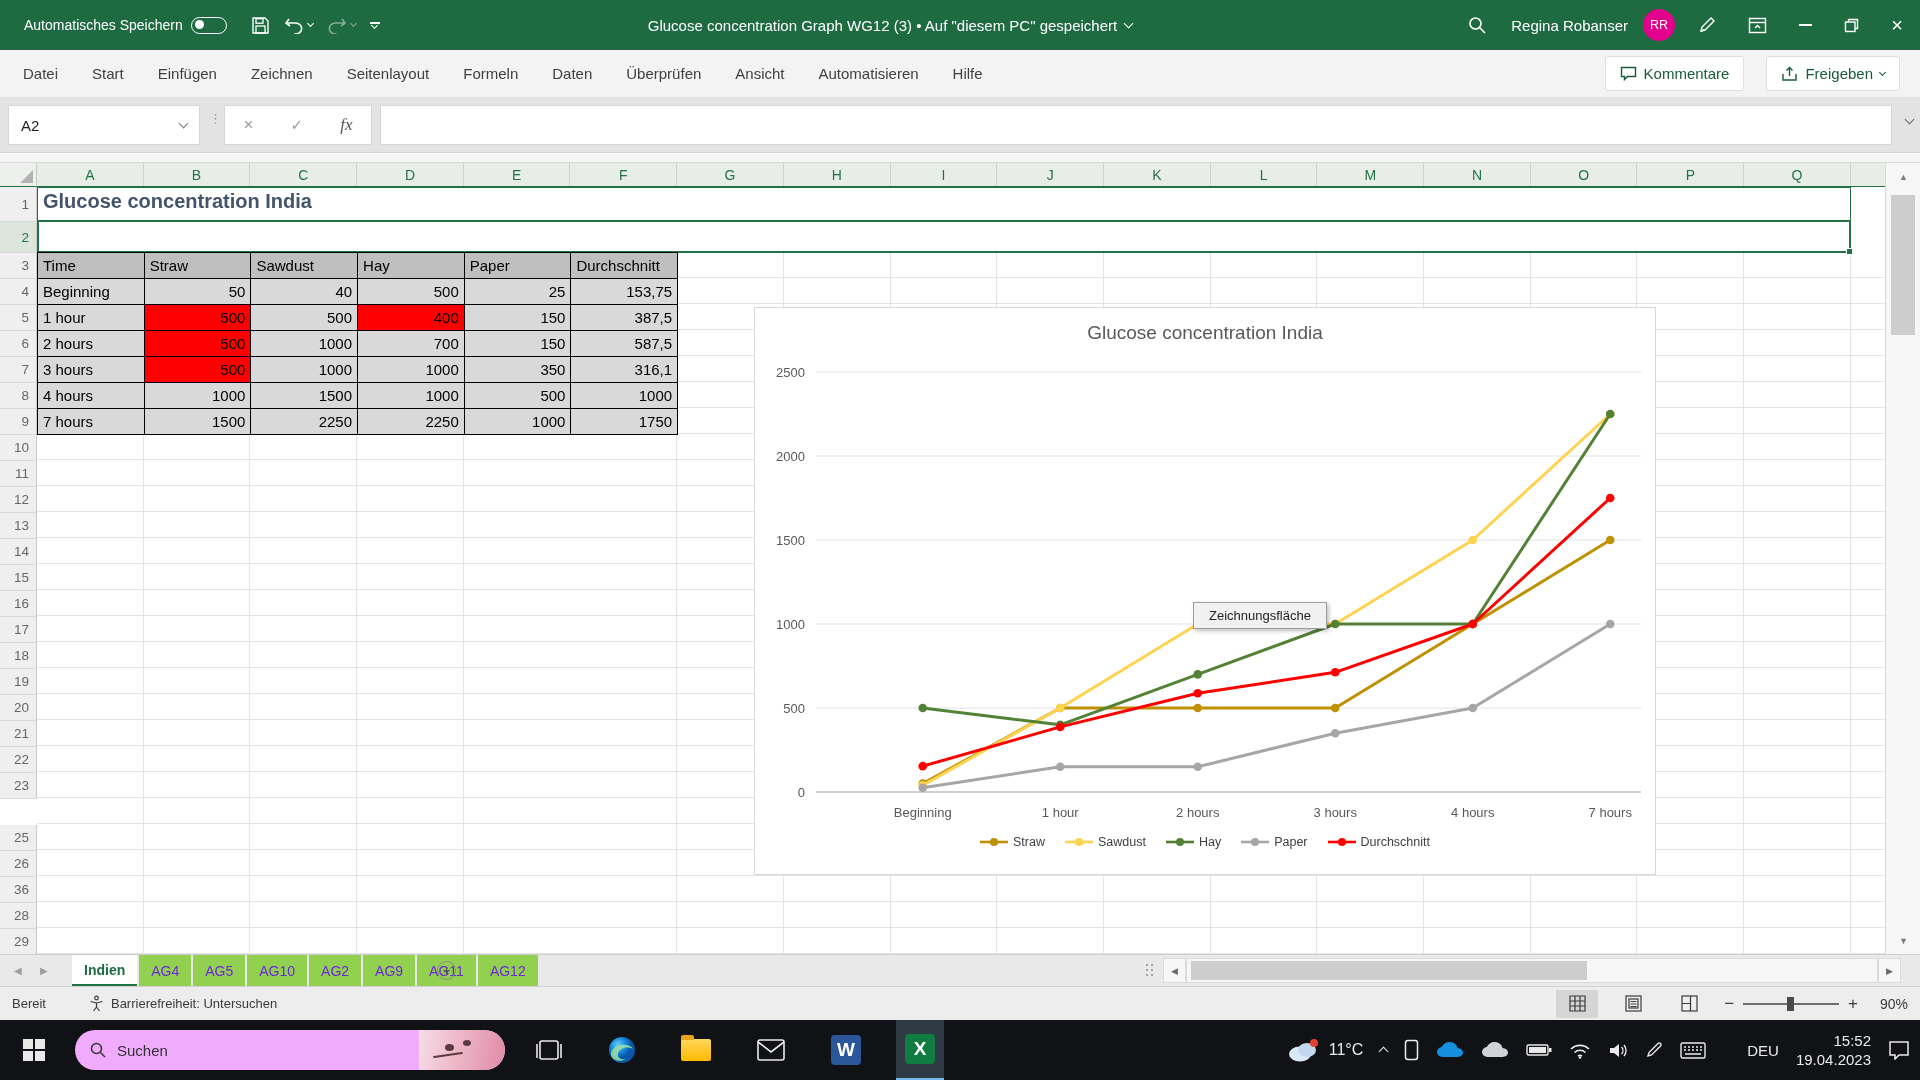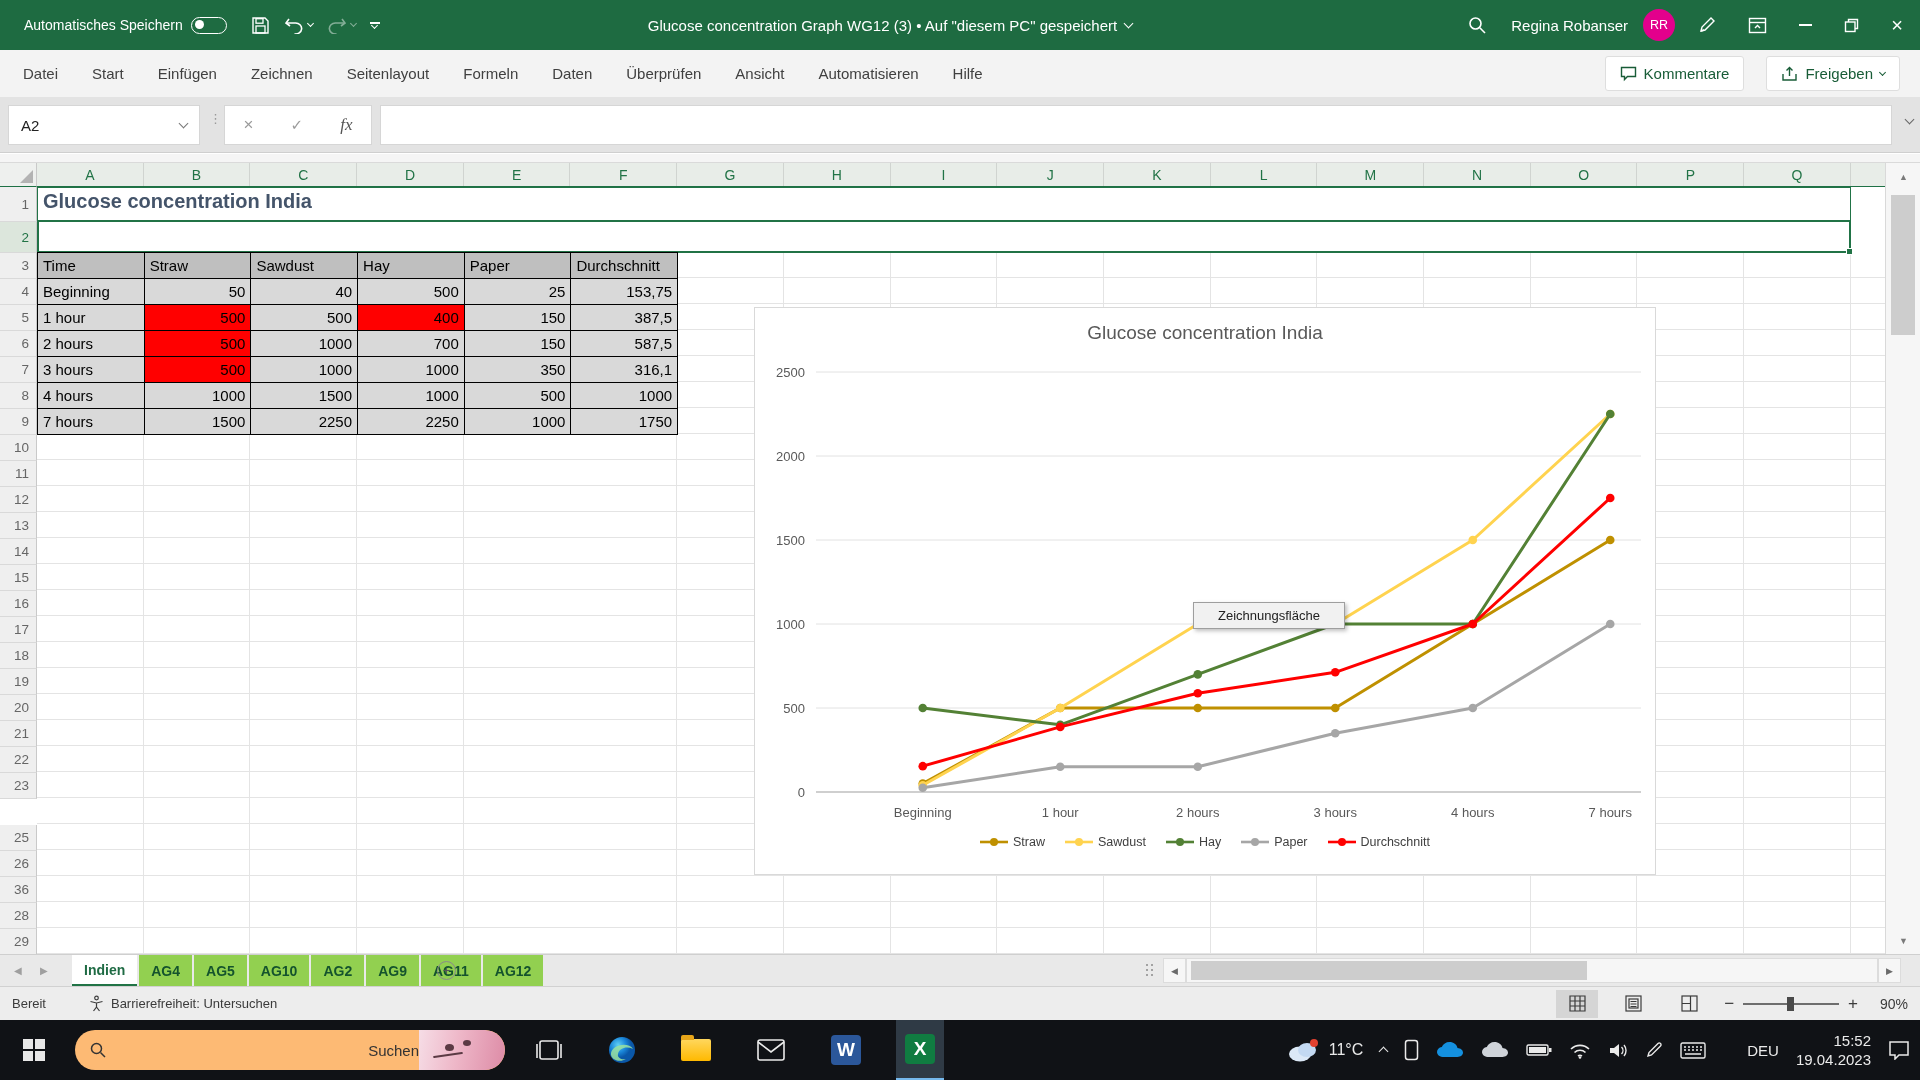--- a/index.html
+++ b/index.html
@@ -66,32 +66,32 @@
   .tcell.head{background:#bfbfbf;}
   .tcell.num{justify-content:flex-end;}
   .tcell.red{background:#ff0000;}
 
   
   #chart{position:absolute;left:754px;top:307px;width:902px;height:568px;background:#fff;border:1px solid #d9d9d9;z-index:5;}
   #chart-title{position:absolute;left:0;top:14px;width:100%;text-align:center;font-size:19px;color:#595959;}
   #chart-svg{position:absolute;left:0;top:0;}
   #chart-legend{position:absolute;left:0;top:527px;width:100%;display:flex;justify-content:center;gap:20px;align-items:center;}
   .lgitem{display:flex;align-items:center;gap:5px;font-size:12.5px;color:#404040;}
-  #plot-tooltip{position:absolute;left:1193px;top:602px;width:152px;height:27px;background:#f1f1f1;border:1px solid #9e9e9e;box-shadow:2px 2px 4px rgba(0,0,0,.25);display:flex;align-items:center;justify-content:center;font-size:13px;color:#222;z-index:9;}
+  #plot-tooltip{position:absolute;left:1193px;top:602px;width:134px;height:27px;background:#f1f1f1;border:1px solid #9e9e9e;box-shadow:2px 2px 4px rgba(0,0,0,.25);display:flex;align-items:center;justify-content:center;font-size:13px;color:#222;z-index:9;}
 
   
   #vscroll{position:absolute;left:1885px;top:163px;width:35px;height:791px;background:#f6f6f6;border-left:1px solid #d9d9d9;}
   .varrow{position:absolute;left:0;width:35px;height:27px;display:flex;align-items:center;justify-content:center;color:#7a7a7a;font-size:9px;}
   #vthumb{position:absolute;left:5px;top:32px;width:24px;height:140px;background:#cdcdcd;}
 
   
   #tabbar{position:absolute;left:0;top:954px;width:1920px;height:32px;background:#e9e9e9;border-top:1px solid #cfcfcf;}
   .tnav{position:absolute;top:0;height:31px;display:flex;align-items:center;color:#9f9f9f;font-size:10px;}
   #sheet-tabs{position:absolute;left:72px;top:0;height:31px;display:flex;gap:2px;align-items:stretch;}
-  .stab{padding:0 12px;display:flex;align-items:center;font-size:14px;background:#92d050;color:#14532d;font-weight:bold;}
+  .stab{padding:0 12px;display:flex;align-items:center;font-size:14px;background:#92d050;color:#6d28d9;}
   .stab.active{background:#fff;color:#1f6b44;font-weight:bold;border-bottom:2.5px solid #217346;}
   #addsheet{position:absolute;left:437px;top:6px;width:19px;height:19px;border:1px solid #8a8a8a;border-radius:50%;color:#555;display:flex;align-items:center;justify-content:center;font-size:13px;}
   #tabdots{position:absolute;left:1146px;top:9px;width:8px;height:14px;}
   #tabdots i{position:absolute;width:2px;height:2px;background:#8a8a8a;border-radius:50%;}
   #hscroll{position:absolute;left:1163px;top:3px;height:25px;}
   #hsl,#hsr{position:absolute;top:0;width:23px;height:25px;background:#f6f6f6;border:1px solid #dcdcdc;color:#6a6a6a;font-size:9px;display:flex;align-items:center;justify-content:center;}
   #hsl{left:0;} #hsr{left:715px;}
   #hstrack{position:absolute;left:23px;top:0;width:692px;height:25px;background:#f6f6f6;border:1px solid #dcdcdc;}
   #hsthumb{position:absolute;left:4px;top:2px;width:396px;height:19px;background:#cdcdcd;}
 
@@ -104,21 +104,21 @@
   .viewbtn.active{background:#d5d5d5;}
   #zoomslider{display:flex;align-items:center;gap:9px;color:#3b3b3b;}
   #ztrack{position:relative;width:96px;height:2px;background:#6e6e6e;}
   #zthumb{position:absolute;left:44px;top:-6px;width:7px;height:14px;background:#4a4a4a;}
   #zoom-label{font-size:14px;min-width:36px;text-align:right;}
 
   
   #taskbar{position:absolute;left:0;top:1020px;width:1920px;height:60px;background:#101216;color:#eaeaea;}
   .tk{position:absolute;top:0;height:60px;display:flex;align-items:center;justify-content:center;}
   #tk-search{left:75px;width:430px;}
-  #search-pill{width:430px;height:40px;background:#fdba74;border-radius:20px;display:flex;align-items:center;overflow:hidden;text-align:right;}
+  #search-pill{width:430px;height:40px;background:#f0abfc;border-radius:20px;display:flex;align-items:center;overflow:hidden;}
   #search-pill span{font-size:15px;color:#333;margin-left:10px;flex:1;}
   #search-img{width:86px;height:40px;border-radius:0 20px 20px 0;background:linear-gradient(100deg,#f6dde6 0%,#eeb7c8 45%,#dd8ba6 100%);position:relative;}
   #search-img i{position:absolute;background:#5b3a44;border-radius:50%;}
   .appbtn{width:48px;}
   .appbtn.active{background:rgba(130,160,195,.28);border-bottom:2px solid #76b9ed;}
   .word-sq{width:30px;height:30px;background:#2b579a;border-radius:4px;color:#fff;font-size:19px;font-weight:bold;display:flex;align-items:center;justify-content:center;}
   .excel-sq{width:30px;height:30px;background:#107c41;border-radius:4px;color:#fff;font-size:19px;font-weight:bold;display:flex;align-items:center;justify-content:center;}
   .folder{position:relative;width:30px;height:22px;background:linear-gradient(#ffd75e,#ffb900);border-radius:2px;}
   .folder:before{content:"";position:absolute;left:0;top:-4px;width:13px;height:5px;background:#e6a519;border-radius:2px 2px 0 0;}
   #tk-right{position:absolute;right:0;top:0;height:60px;display:flex;align-items:center;gap:17px;padding-right:10px;}

